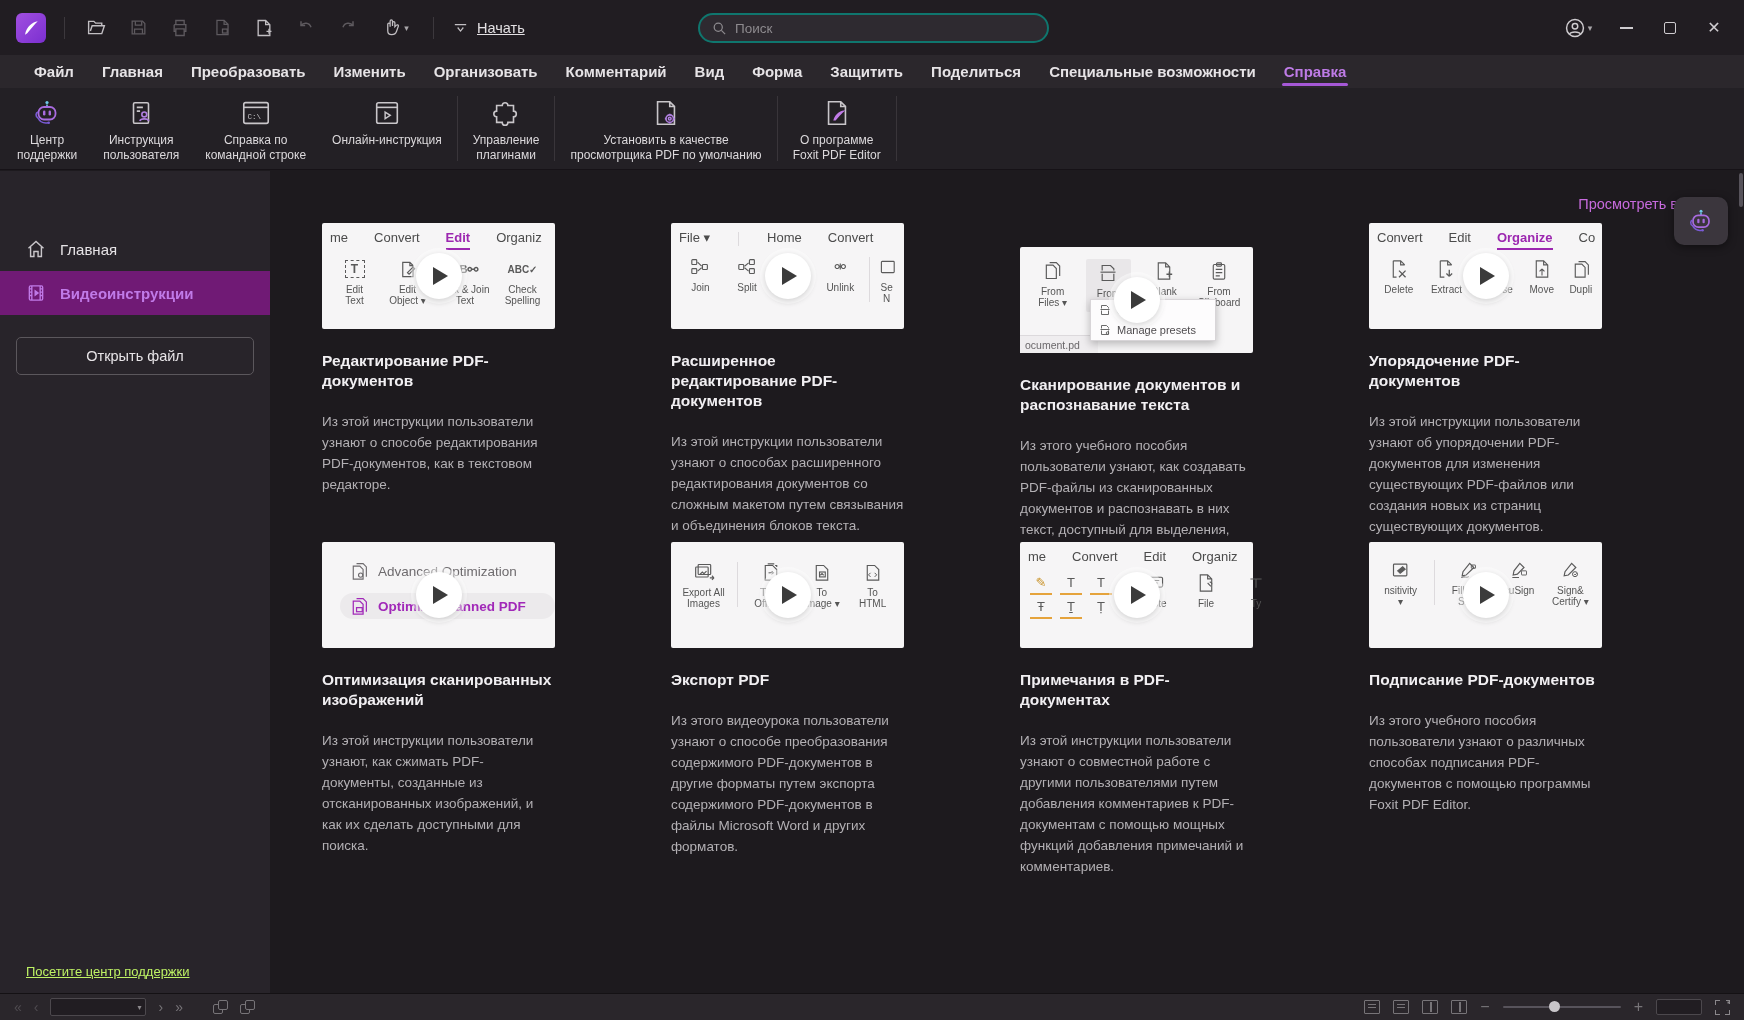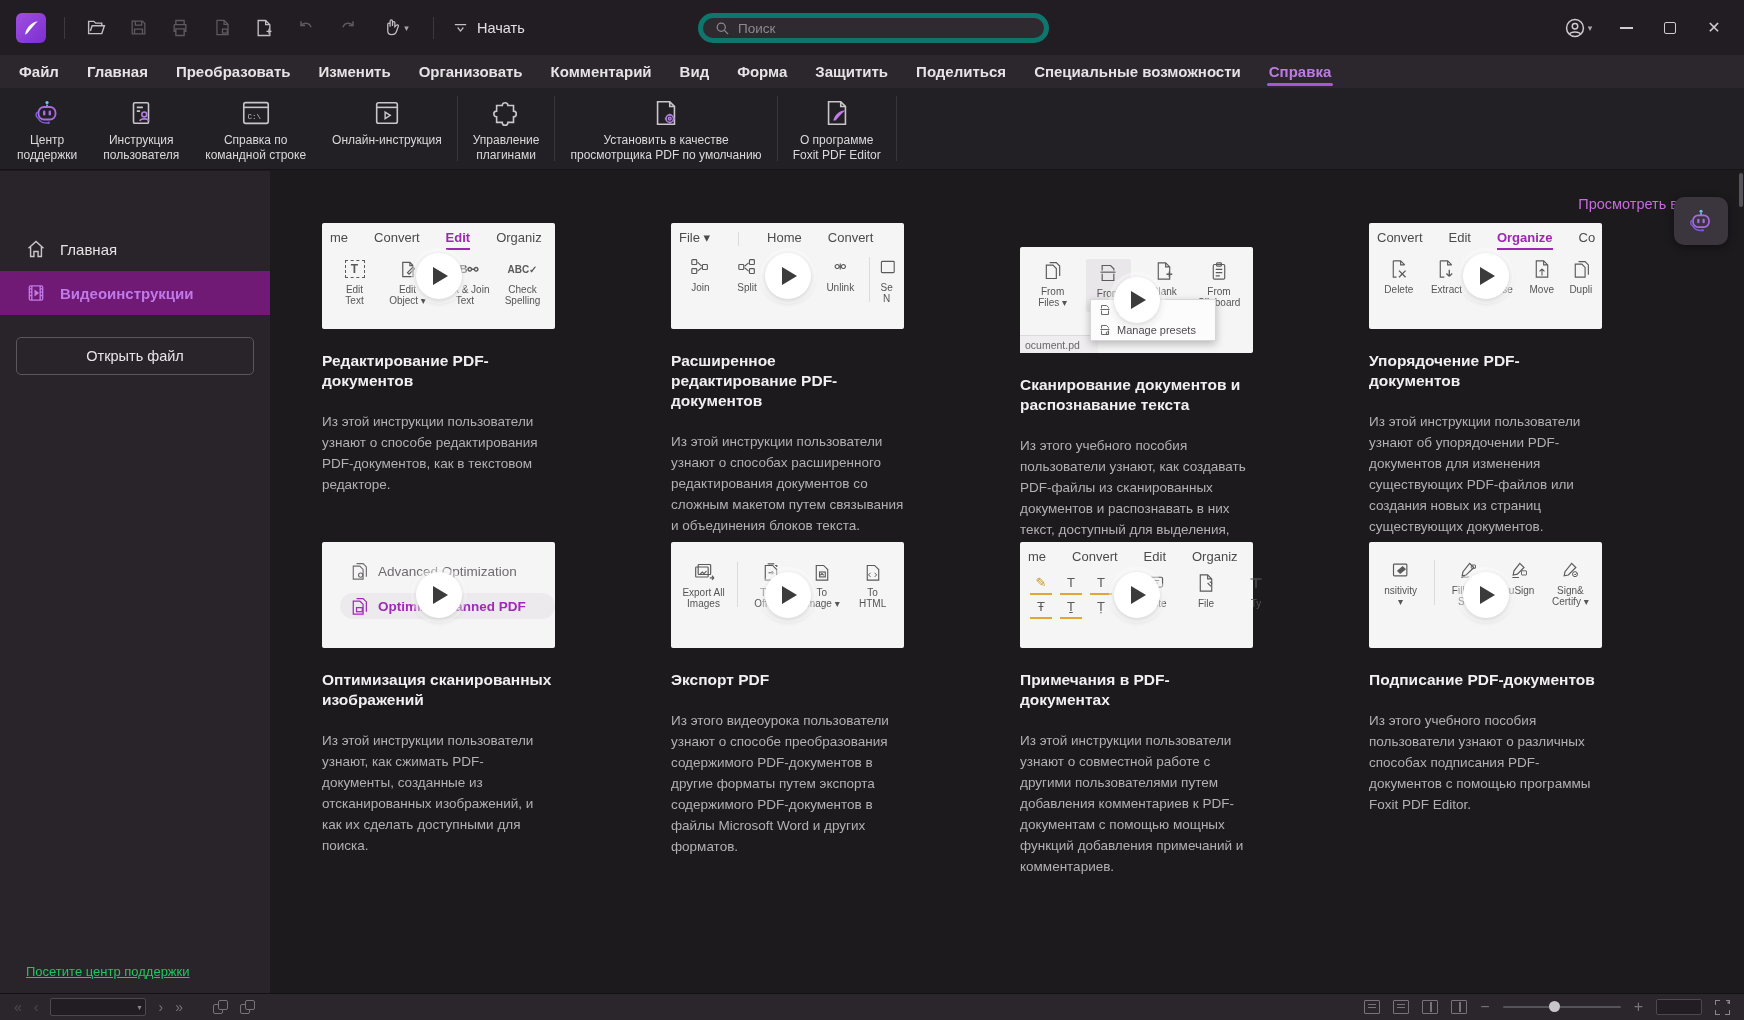--- a/index.html
+++ b/index.html
@@ -23,41 +23,41 @@
   .tb-sep { width:1px; height:22px; background:#3C383D; margin:0 10px; }
   .tb-btn {
     width:34px; height:34px; display:flex; align-items:center; justify-content:center;
     border-radius:4px; color:#C2BFC3; margin:0 4px; font-size:18px;
   }
   .tb-btn.dim { color:#5E5A5F; }
   .tb-btn svg { display:block; }
   .tb-drop { display:flex; align-items:center; }
   .caret { font-size:9px; color:#A8A5A9; margin-left:2px; }
   .start-group { display:flex; align-items:center; margin-left:8px; color:#E3E0E3; }
-  .start-label { font-size:14.5px; margin-left:8px; }
+  .start-label { font-size:14.5px; margin-left:8px;text-decoration:underline; }
   .searchbox {
     position:absolute; left:698px; top:13px; width:351px; height:30px;
-    background:#2E2A30; border:5px solid #0f766e; border-radius:15px;
+    background:#2E2A30; border:2px solid #0f766e; border-radius:15px;
     display:flex; align-items:center; padding:0 12px;
   }
   .searchbox input {
     background:transparent; border:none; outline:none; color:#D8D5D8;
     font-size:13.5px; margin-left:8px; width:280px; font-family:"Liberation Sans",sans-serif;
   }
   .searchbox input::placeholder { color:#8D8A8E; }
   .titlebar-right { position:absolute; right:8px; top:0; height:55px; display:flex; align-items:center; }
   .win-ctl { width:44px; height:40px; display:flex; align-items:center; justify-content:center; color:#CFCCD0; }
   .min-bar { width:13px; height:2px; background:#CFCCD0; }
   .max-box { width:12px; height:12px; border:1.5px solid #CFCCD0; border-radius:2px; }
   .close-x { font-size:16px; }
 
   
   .menubar {
     position:absolute; top:55px; left:0; right:0; height:33px;
-    background:#2B272C; display:flex; align-items:flex-end; padding-left:5px;
+    background:#2B272C; display:flex; align-items:flex-end; padding-left:20px;
   }
   .menu-tab {
     position:relative; padding:0 14px; font-size:15px; font-weight:700;
     color:#E6E3E6; height:33px; display:flex; align-items:center; white-space:nowrap;
   }
   .menu-tab.active { color:#BE7BE6; }
   .menu-tab.active::after {
     content:""; position:absolute; left:12px; right:12px; bottom:2px;
     height:3px; background:#A558D6; border-radius:2px;
   }
@@ -85,21 +85,21 @@
     display:flex; align-items:center; height:44px; padding-left:26px; font-size:15px;
     color:#E6E3E6; gap:14px;
   }
   .side-item.active { background:#701a75; color:#C07AE8; font-weight:700; }
   .open-file-btn {
     display:block; margin:22px auto 0 auto; width:238px; height:38px;
     border:1px solid #5B575C; border-radius:5px; background:transparent;
     color:#E8E5E8; font-size:14.5px; font-family:"Liberation Sans",sans-serif;
   }
   .side-footer {
-    position:absolute; bottom:14px; left:26px; font-size:13px; color:#22c55e;
+    position:absolute; bottom:14px; left:26px; font-size:13px; color:#bef264;
     text-decoration:underline;
   }
 
   .main { position:absolute; left:270px; right:0; top:0; bottom:0; }
   .view-in {
     position:absolute; right:66px; top:25px; color:#C76BDE; font-size:14.5px;
   }
   .assistant-fab {
     position:absolute; right:16px; top:26px; width:54px; height:48px;
     background:#3B363D; border-radius:10px; display:flex; align-items:center; justify-content:center;

